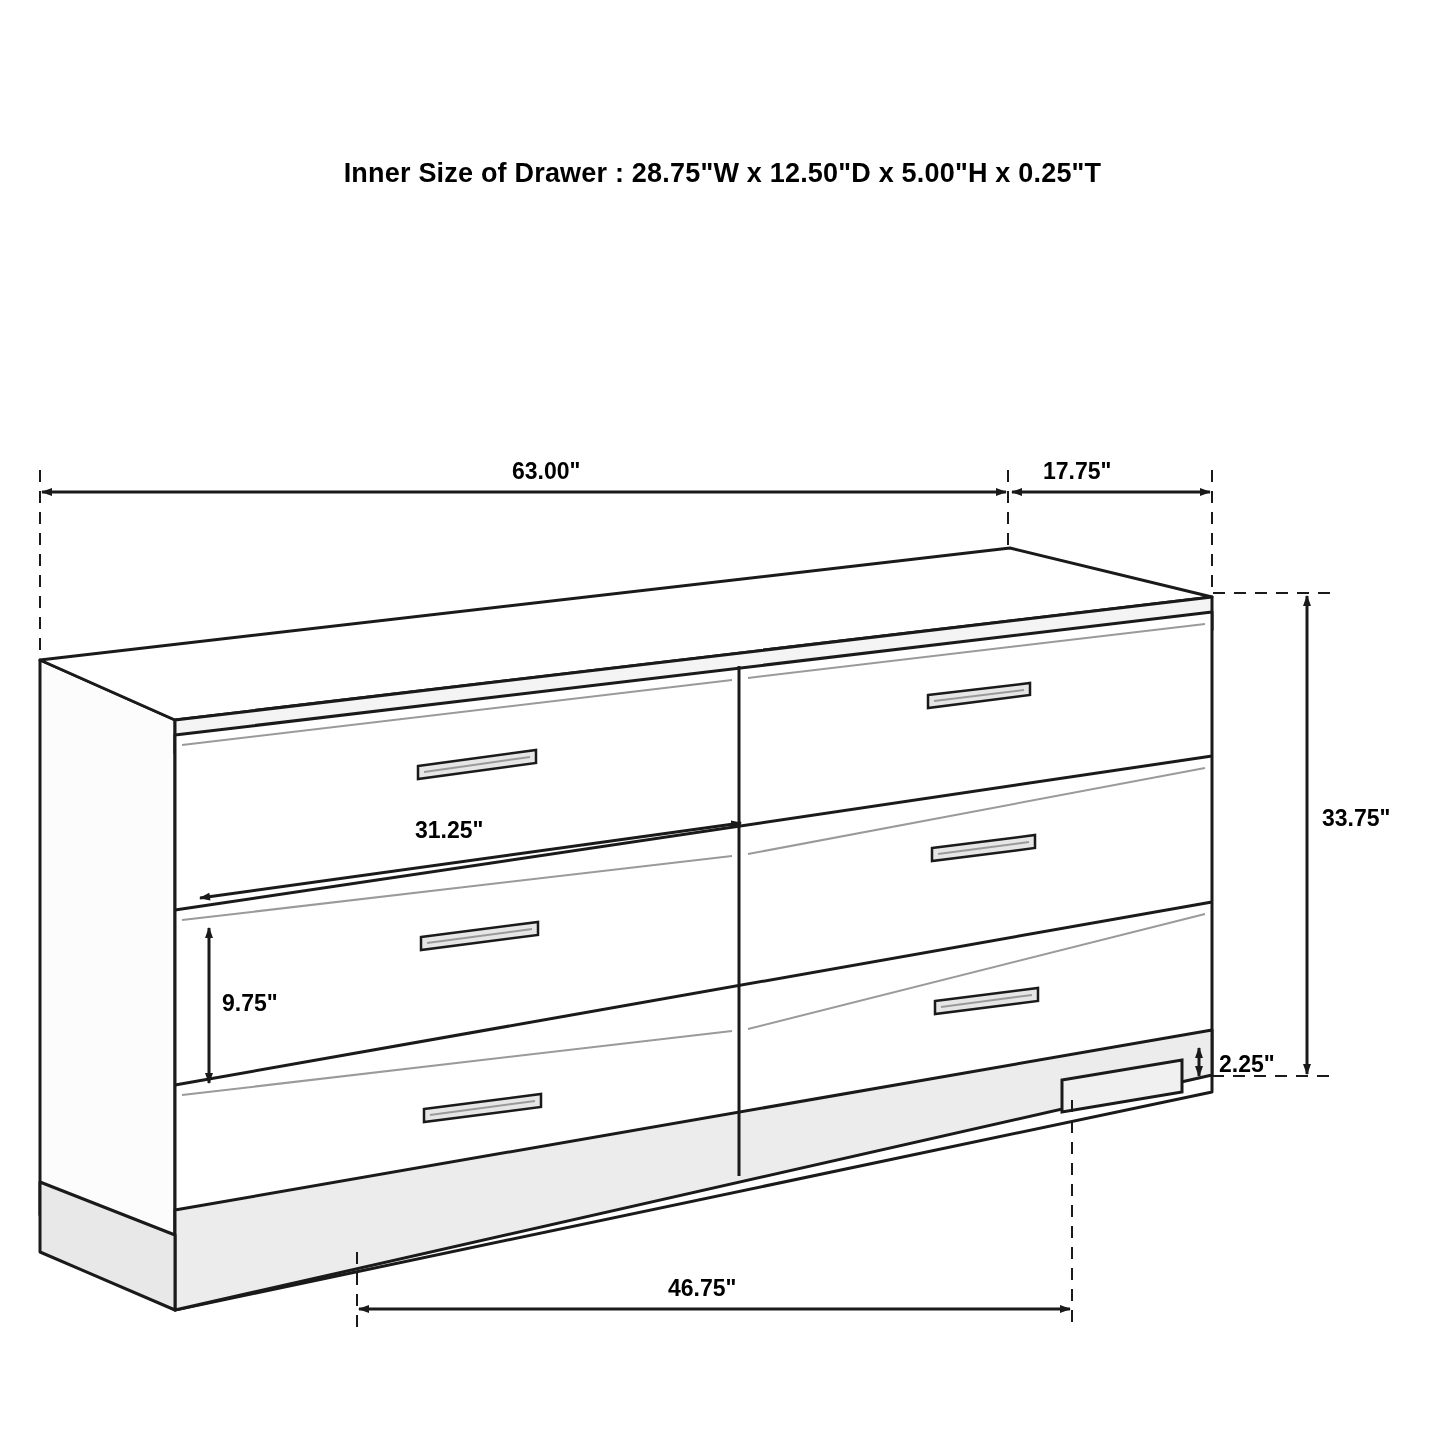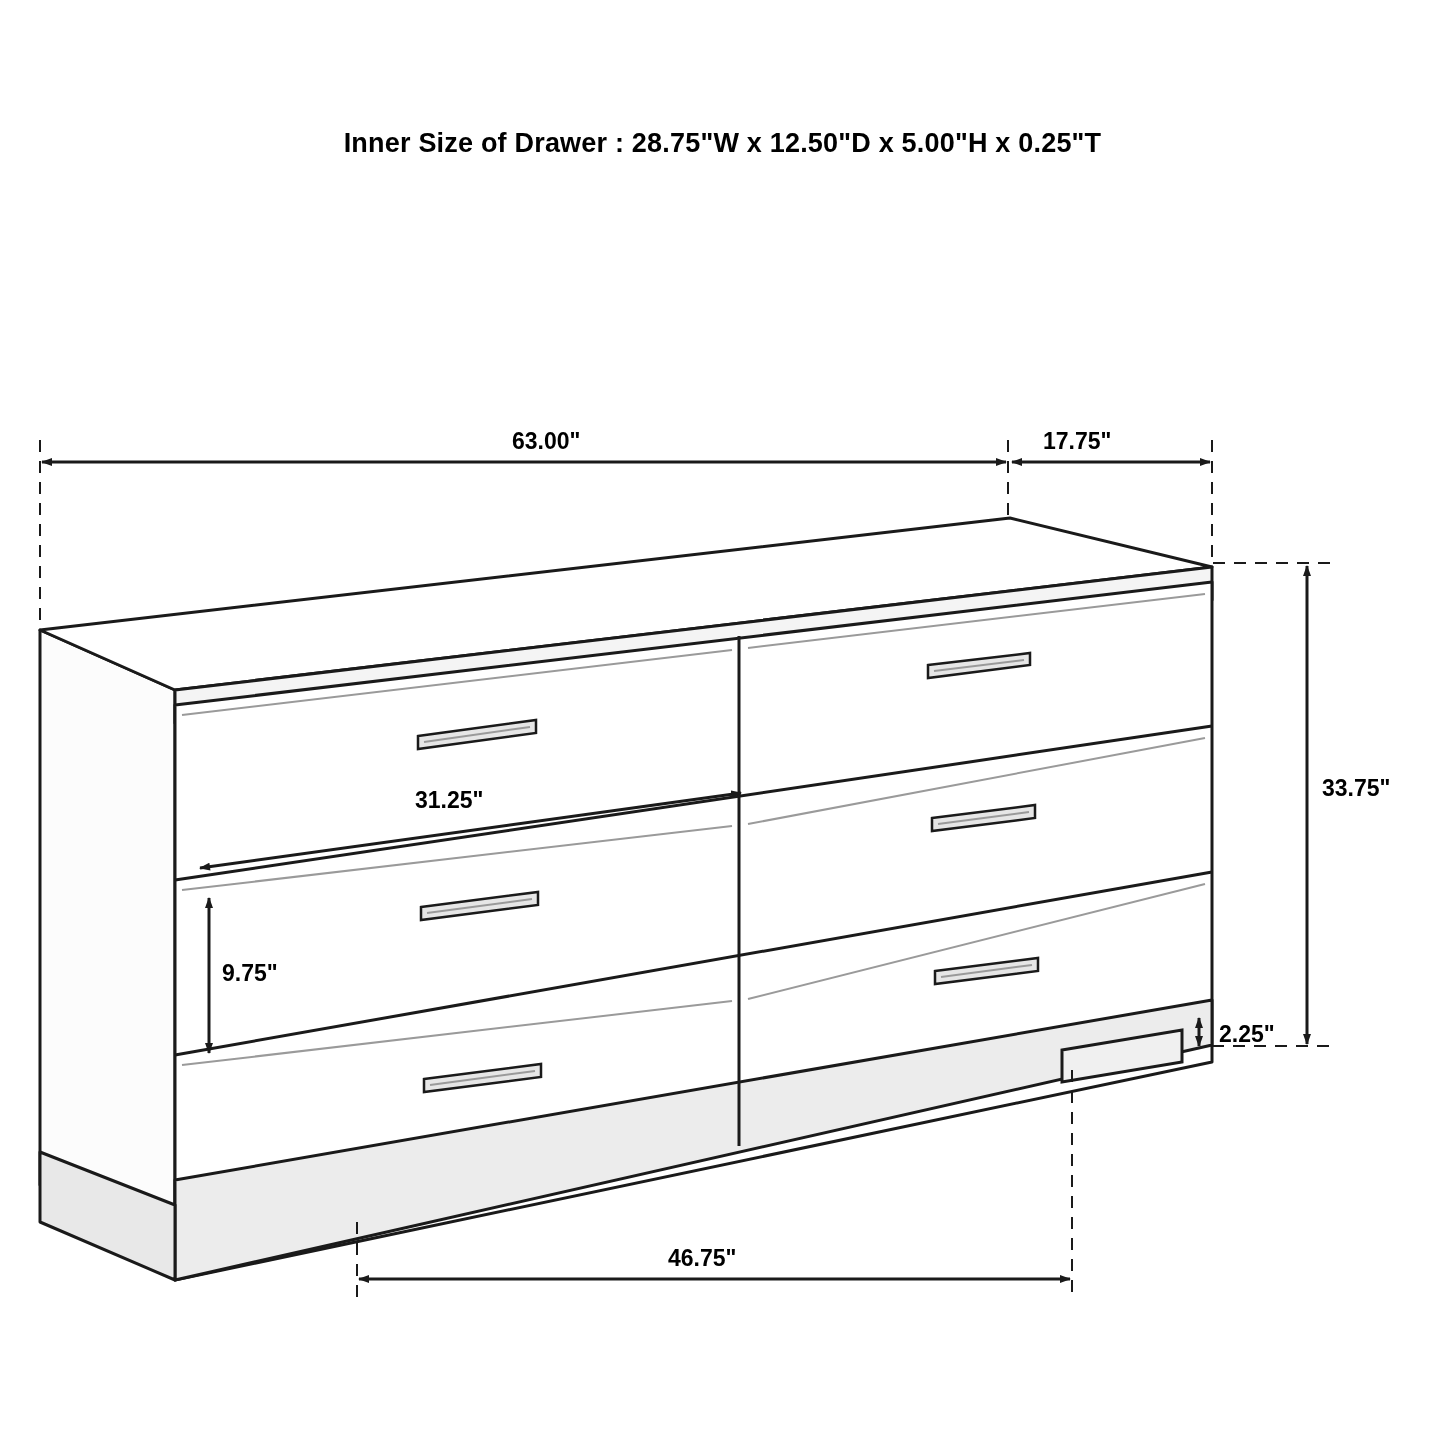--- a/index.html
+++ b/index.html
@@ -10,20 +10,21 @@
   body {
     width: 1445px;
     height: 1445px;
     font-family: "Liberation Sans", sans-serif;
     position: relative;
     overflow: hidden;
   }
   #diagram-root {
     position: absolute;
     inset: 0;
+    margin-top: 30px;
   }
   .title {
     position: absolute;
     top: 128px;
     left: 0;
     width: 100%;
     text-align: center;
     font-size: 27px;
     font-weight: bold;
     color: #000000;

